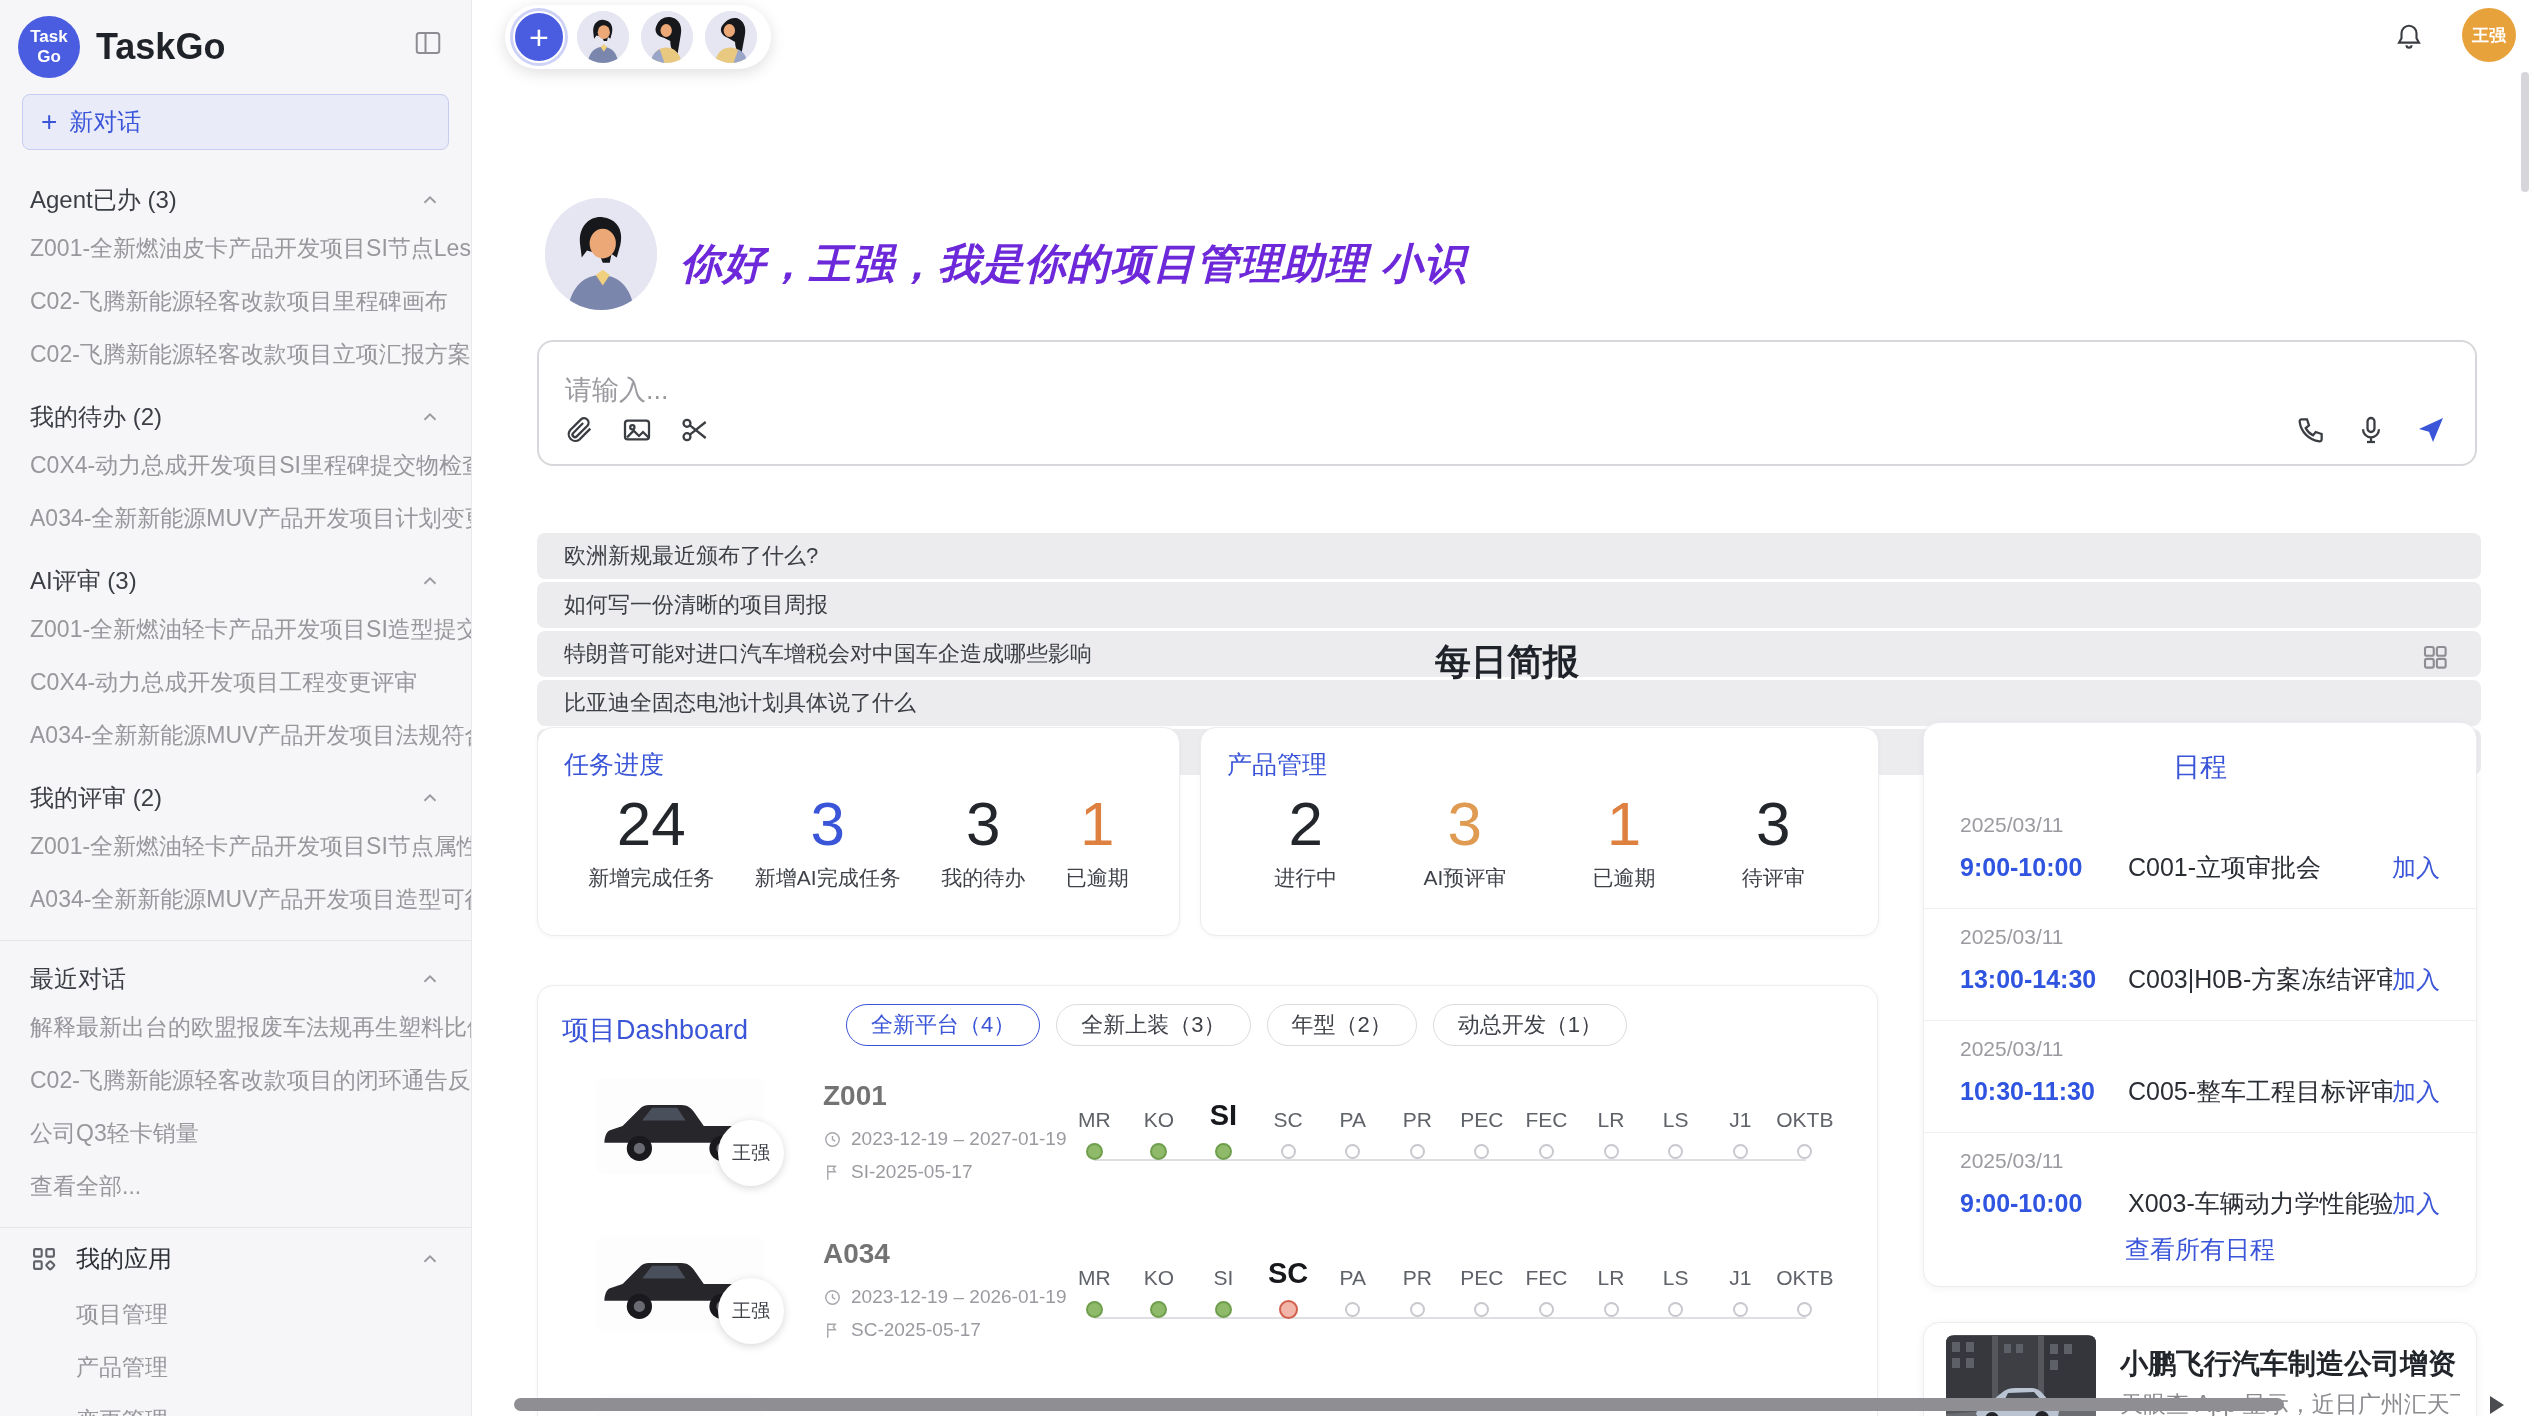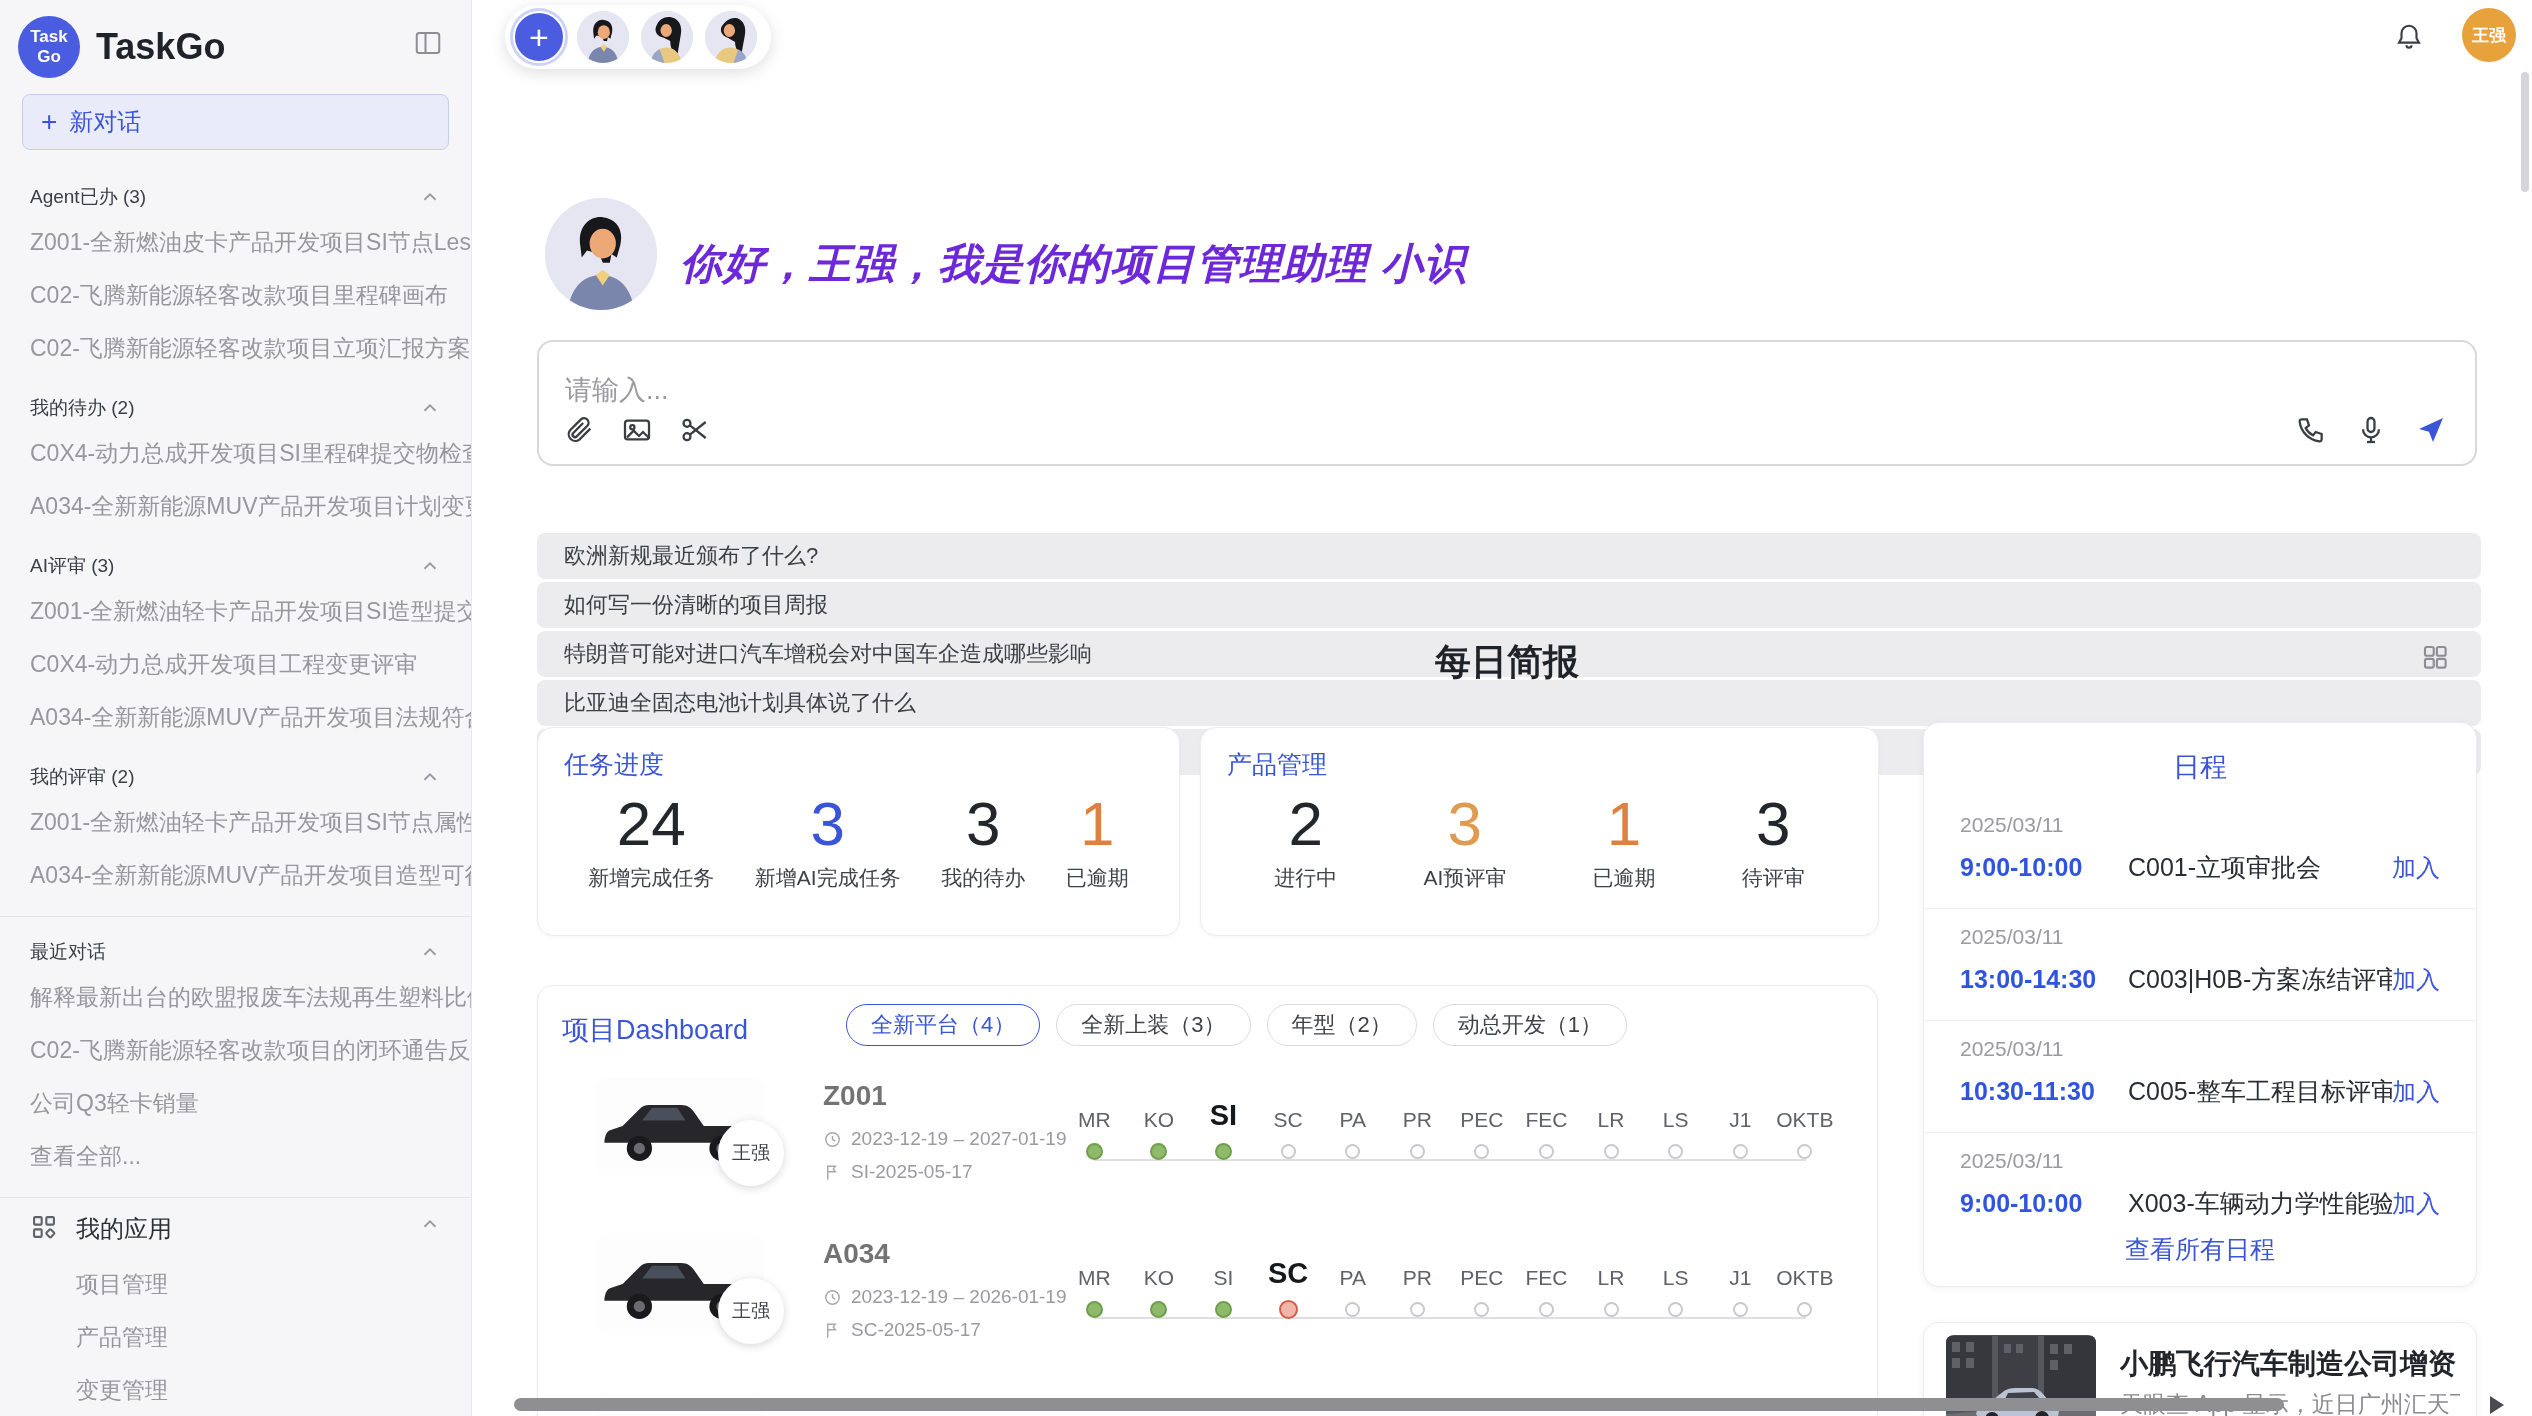--- a/index.html
+++ b/index.html
@@ -7,25 +7,25 @@
 
   
   .sidebar { position:absolute; left:0; top:0; bottom:0; width:472px; background:#f6f6f8; border-right:1px solid #e9e9ec; display:flex; flex-direction:column; }
   .sb-header { position:relative; display:flex; align-items:center; gap:16px; padding:16px 24px 12px 18px; }
   .logo { width:62px; height:62px; border-radius:50%; background:#4a5de0; color:#fff; display:flex; flex-direction:column; align-items:center; justify-content:center; font-size:17px; line-height:1.15; font-weight:600; }
   .sb-title { font-size:36px; font-weight:bold; color:#1f2329; }
   .collapse-btn { position:absolute; right:26px; top:28px; width:34px; height:30px; color:#8d8d93; cursor:pointer; }
   .new-chat { margin:4px 22px 8px; height:56px; border:1px solid #c7cdf0; background:#e9ebf9; color:#3b55d8; border-radius:8px; display:flex; align-items:center; gap:12px; padding:0 18px; font-size:24px; cursor:pointer; }
   .new-chat .plus-glyph { font-size:28px; line-height:1; }
   .sb-scroll { flex:1; overflow:hidden; padding-top:6px; }
-  .sec-header { display:flex; align-items:center; justify-content:space-between; padding:20px 30px 6px 30px; font-size:19px; color:#3b3e45; cursor:pointer; }
+  .sec-header { display:flex; align-items:center; justify-content:space-between; padding:20px 30px 6px 30px; font-size:24px; color:#3b3e45; cursor:pointer; }
   .chev { width:22px; height:22px; color:#9a9aa0; flex:0 0 auto; }
   .sb-item { padding:11px 30px; font-size:23px; color:#97979c; white-space:nowrap; overflow:hidden; cursor:pointer; }
   .sb-divider { border-top:1px solid #e5e5e8; margin:14px 0 2px; }
-  .sb-row { display:flex; gap:18px; padding:13px 30px; font-size:24px; color:#2c2f35; cursor:pointer; }
+  .sb-row { display:flex; align-items:center; gap:18px; padding:13px 30px; font-size:24px; color:#2c2f35; cursor:pointer; }
   .sb-row .sicon { width:28px; height:28px; color:#5f6268; flex:0 0 auto; }
   .sb-sub { padding:11px 30px 11px 76px; font-size:23px; color:#97979c; white-space:nowrap; overflow:hidden; cursor:pointer; }
 
   
   .main { position:absolute; left:472px; top:0; right:0; bottom:0; background:#fff; }
 
   .top-pill { position:absolute; left:33px; top:5px; height:64px; background:#fff; border-radius:40px; box-shadow:0 4px 16px rgba(0,0,0,.13); display:flex; align-items:center; gap:12px; padding:0 14px 0 8px; }
   .plus-btn { width:52px; height:52px; border-radius:50%; background:#4a5de0; color:#fff; font-size:34px; display:flex; align-items:center; justify-content:center; cursor:pointer; box-shadow:0 0 0 3px rgba(74,93,224,.28); border:2px solid #fff; }
   .avatar-s { width:52px; height:52px; border-radius:50%; overflow:hidden; background:#e6e6f2; cursor:pointer; flex:0 0 auto; }
   .avatar-s svg { display:block; width:100%; height:100%; }

